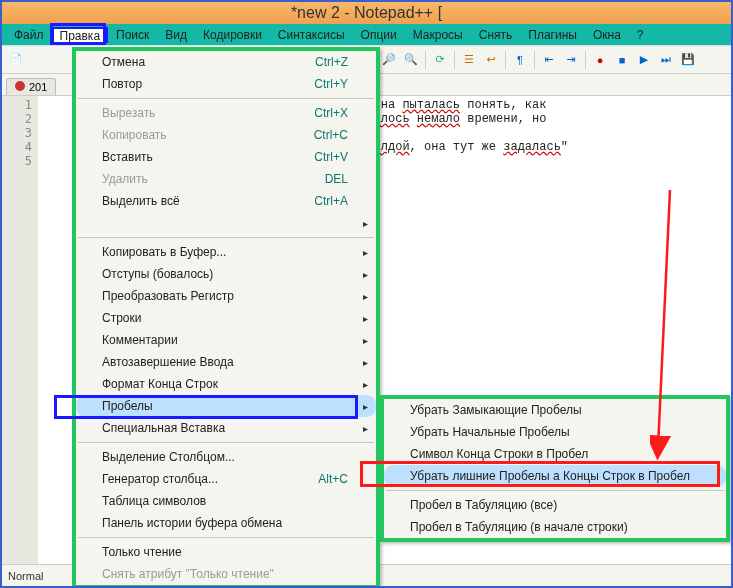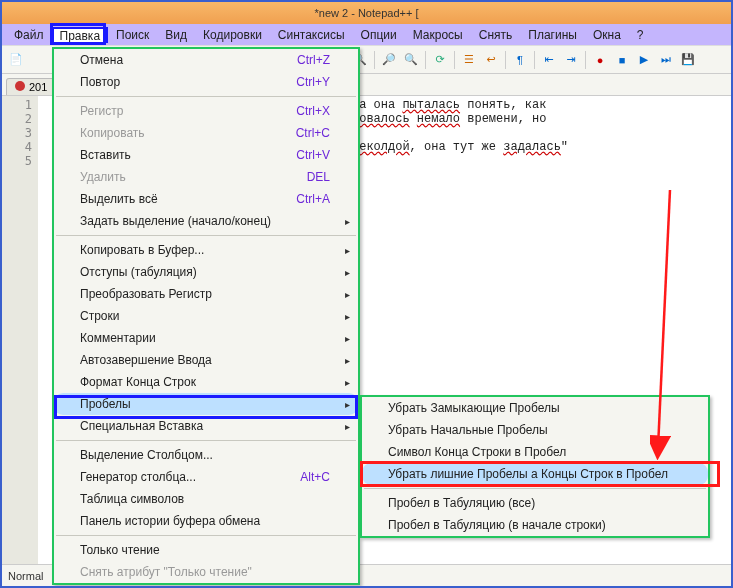--- a/index.html
+++ b/index.html
@@ -13,24 +13,24 @@
     position: relative;
     border: 2px solid #3a5fcd;
   }
   .titlebar {
     background: linear-gradient(to bottom, #f8b869, #f0a050);
     height: 22px;
     display: flex;
     align-items: center;
     justify-content: center;
     color: #333;
-    font-size: 11px;
+    font-size: 16px;
   }
   .menubar {
-    background: #c4b5fd;
+    background: #14b8a6;
     height: 22px;
     display: flex;
     align-items: center;
     padding: 4px 4px;
     border-bottom: 1px solid #ddd;
   }
   .menubar .menu-item {
     padding: 2px 8px;
     cursor: default;
     color: #222;
@@ -112,37 +112,38 @@
     align-items: center;
     padding: 0 6px;
     font-size: 11px;
     color: #333;
   }
 
   
   .dropdown {
     position: absolute;
     background: #f5f5f0;
-    border: 2px solid #22c55e;
+    border: 4px solid #22c55e;
     box-shadow: 2px 2px 3px rgba(0,0,0,0.25);
     font-size: 12px;
     color: #222;
+    margin-left: 20px;
   }
   .dropdown .row {
     display: flex;
     align-items: center;
     height: 22px;
     padding: 0 28px 0 26px;
     cursor: default;
     position: relative;
   }
   .dropdown .row.disabled { color: #999; }
   .dropdown .row .shortcut {
     margin-left: auto;
-    color: #6d28d9;
+    color: #0f766e;
     padding-left: 24px;
   }
   .dropdown .row .arrow {
     position: absolute;
     right: 8px;
     font-size: 10px;
     color: #333;
   }
   .dropdown .sep {
     height: 1px;
@@ -262,50 +263,49 @@
   <div class="row">
       <span>Отмена</span>
       <span class="shortcut">Ctrl+Z</span>
     </div>
   <div class="row">
       <span>Повтор</span>
       <span class="shortcut">Ctrl+Y</span>
     </div>
   <div class="sep"></div>
   <div class="row disabled">
-      <span>Регистр</span>
+      <span>Вырезать</span>
       <span class="shortcut">Ctrl+X</span>
     </div>
   <div class="row disabled">
       <span>Копировать</span>
       <span class="shortcut">Ctrl+C</span>
     </div>
   <div class="row">
       <span>Вставить</span>
       <span class="shortcut">Ctrl+V</span>
     </div>
   <div class="row disabled">
       <span>Удалить</span>
       <span class="shortcut">DEL</span>
     </div>
   <div class="row">
       <span>Выделить всё</span>
       <span class="shortcut">Ctrl+A</span>
     </div>
   <div class="row">
-      <span>Задать выделение (начало/конец)</span>
       <span class="arrow">▸</span>
     </div>
   <div class="sep"></div>
   <div class="row">
       <span>Копировать в Буфер...</span>
       <span class="arrow">▸</span>
     </div>
   <div class="row">
-      <span>Отступы (табуляция)</span>
+      <span>Отступы (бовалось)</span>
       <span class="arrow">▸</span>
     </div>
   <div class="row">
       <span>Преобразовать Регистр</span>
       <span class="arrow">▸</span>
     </div>
   <div class="row">
       <span>Строки</span>
       <span class="arrow">▸</span>
     </div>

